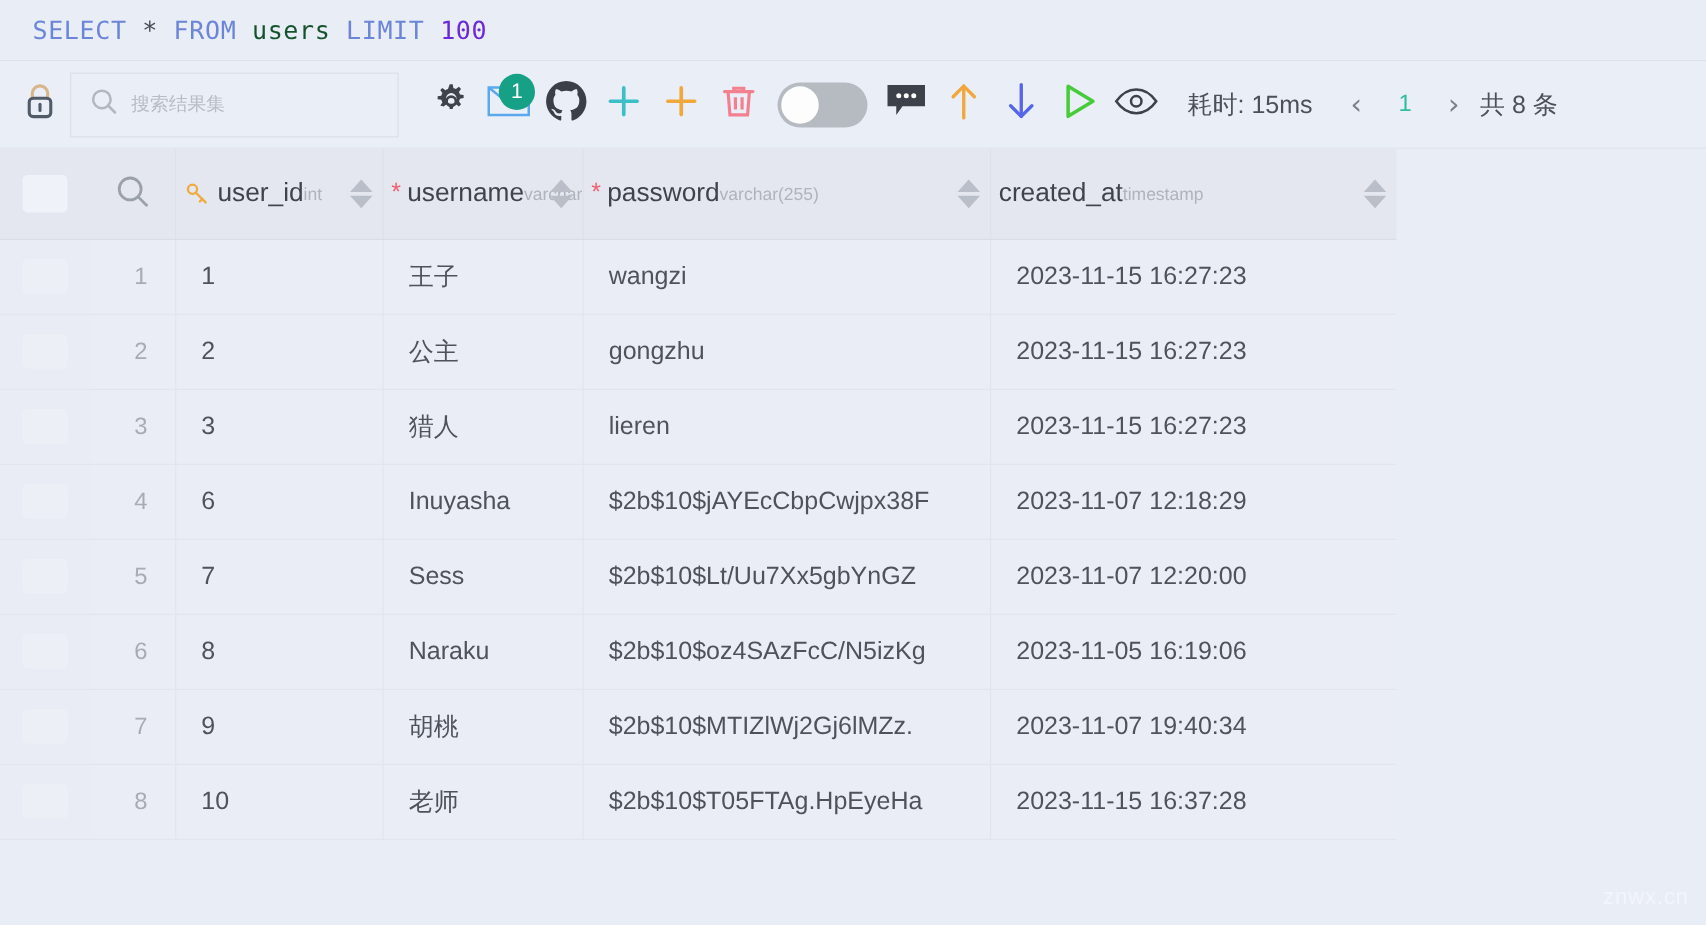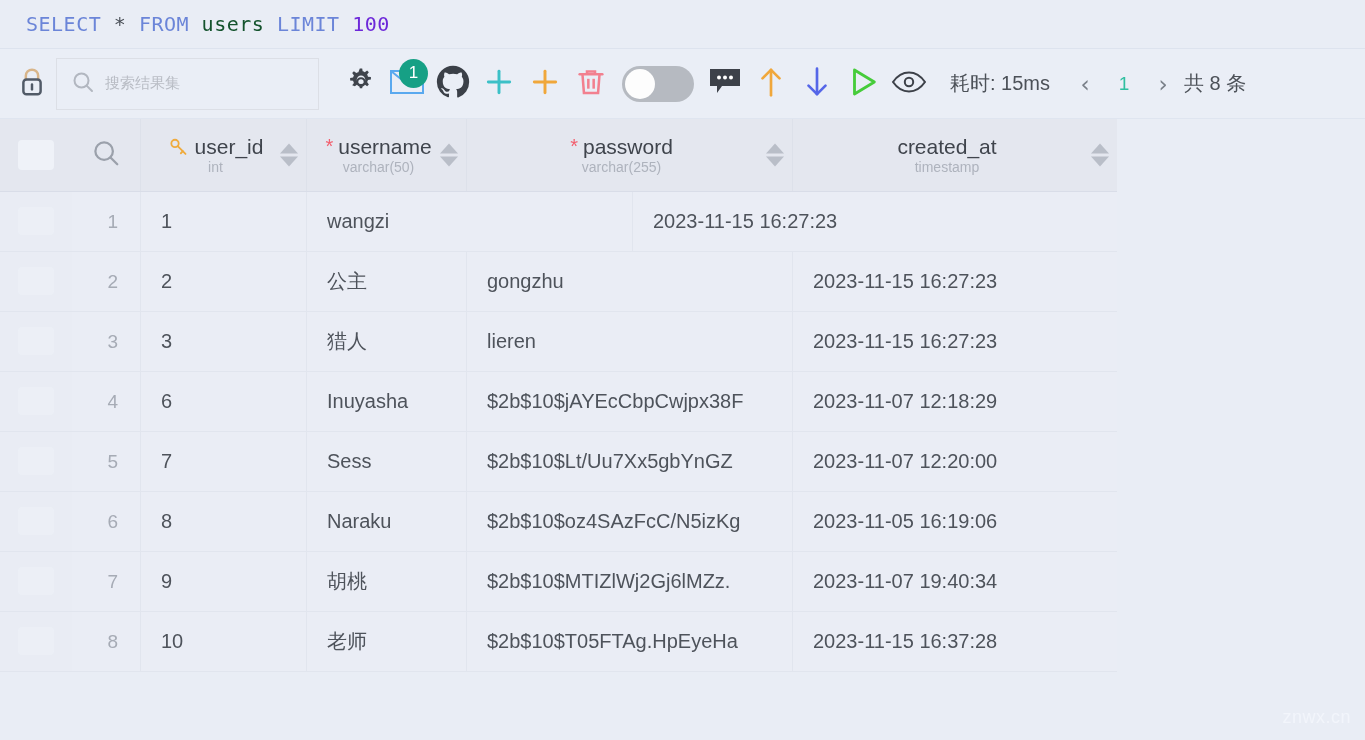--- a/index.html
+++ b/index.html
@@ -173,23 +173,22 @@
   .chk-ghost {
     width: 36px; height: 30px;
     background: #eff2f8;
     border-radius: 4px;
     margin: 21px auto 0;
   }
   .hd-search { display: flex; align-items: center; justify-content: center; height: 100%; }
 
   .hd-cell {
     display: flex;
-    flex-direction: column;
-    align-items: center;
-    justify-content: center;
+    align-items: center;
+    justify-content: flex-start;
     height: 100%;
     overflow: hidden;
     padding: 0 22px 0 6px;
   }
   .hd-name {
     font-size: 21px;
     color: #3f444c;
     white-space: nowrap;
     display: flex;
     align-items: center;
@@ -490,20 +489,23 @@
       <div class="grid-row">
         <div class="c-check">
           <div class="row-chk"></div>
         </div>
         <div class="c-idx">
           <div class="cell idx">1</div>
         </div>
         <div class="c-uid">
           <div class="cell">1</div>
         </div>
+        <div class="c-user">
+          <div class="cell">王子</div>
+        </div>
         <div class="c-pass">
           <div class="cell">wangzi</div>
         </div>
         <div class="c-date">
           <div class="cell">2023-11-15 16:27:23</div>
         </div>
       </div>
       <div class="grid-row">
         <div class="c-check">
           <div class="row-chk"></div>

